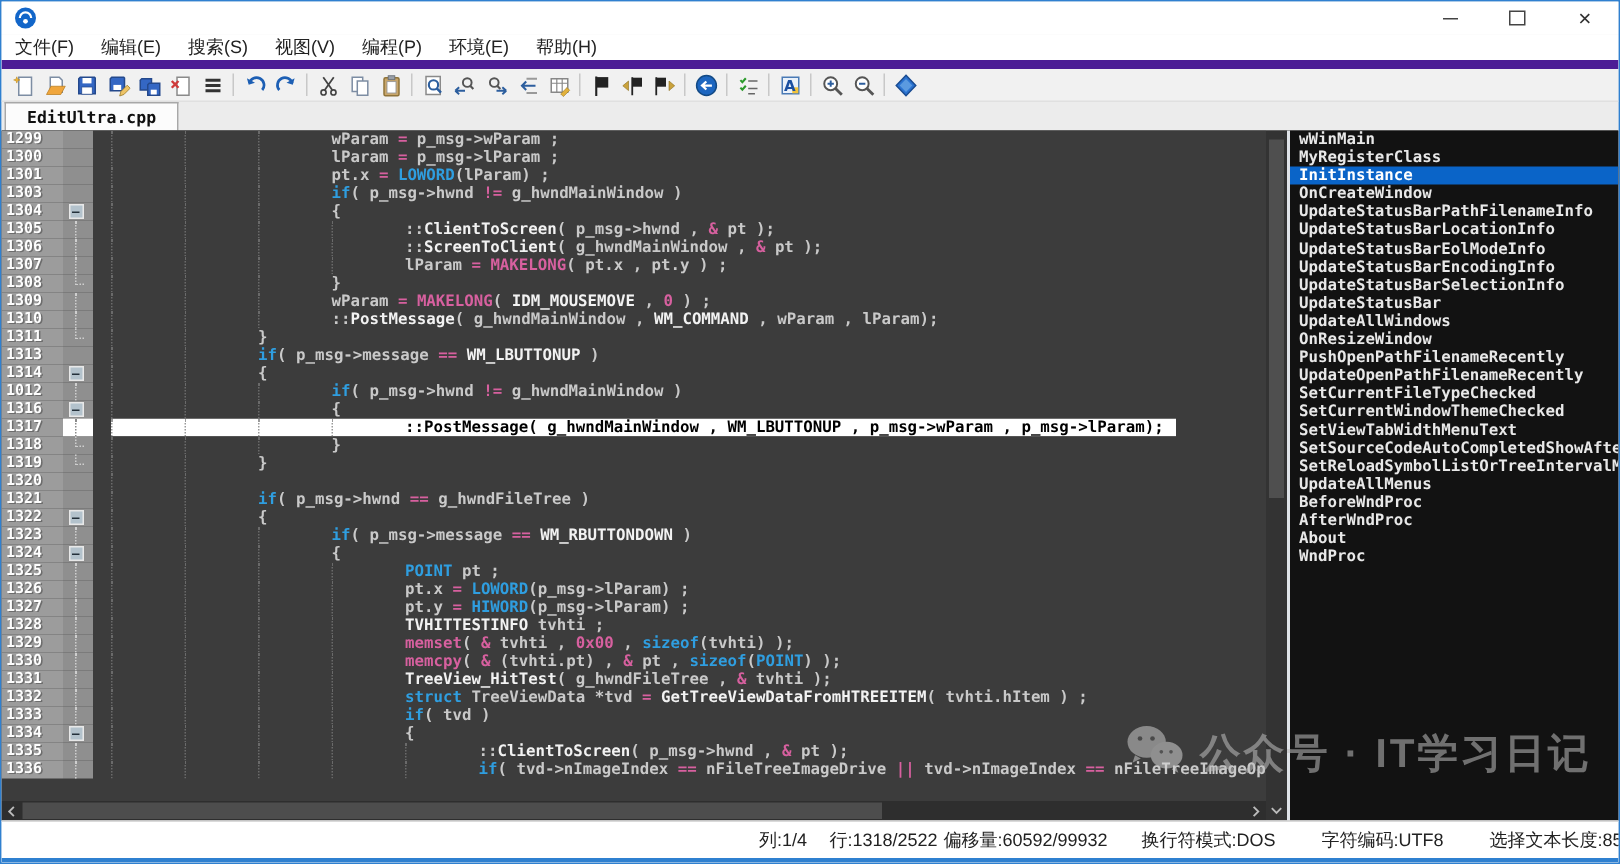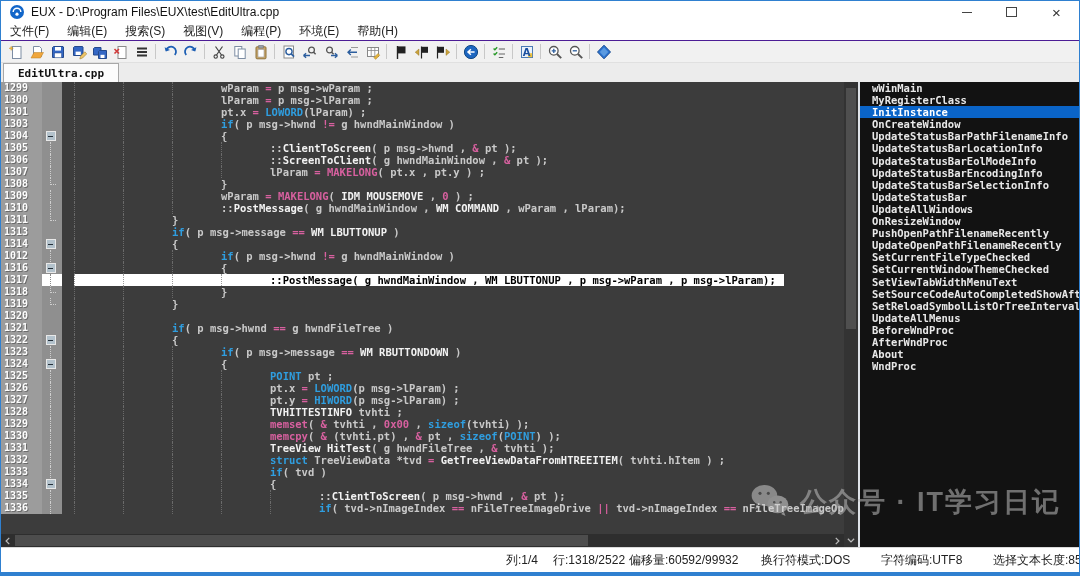--- a/index.html
+++ b/index.html
@@ -8,21 +8,21 @@
   
   #titlebar{height:22px;background:#ffffff;display:flex;align-items:center;flex:0 0 auto;}
   #app-logo{width:16px;height:16px;margin:0 6px 0 8px;}
   #title-text{font-size:12px;color:#111;}
   #win-controls{margin-left:auto;display:flex;height:100%;}
   .wbtn{width:45px;height:100%;display:flex;align-items:center;justify-content:center;color:#333;}
   .glyph-min{display:inline-block;width:10px;border-top:1px solid #444;}
   .glyph-max{display:inline-block;width:9px;height:8px;border:1px solid #444;}
   .glyph-close{font-size:15px;line-height:15px;color:#333;}
   
-  #menubar{height:17px;background:#ffffff;display:flex;align-items:center;font-size:12px;color:#222;flex:0 0 auto;border-bottom:1px solid #4c1d95;}
+  #menubar{height:17px;background:#ffffff;display:flex;align-items:center;font-size:12px;color:#222;flex:0 0 auto;border-bottom:6px solid #4c1d95;}
   .menu-item{padding:0 9px;height:100%;display:flex;align-items:center;}
   
   #toolbar{height:21px;background:#f1f1f1;border-bottom:1px solid #e0e0e0;display:flex;align-items:center;padding-left:4px;flex:0 0 auto;}
   .tbtn{width:21px;height:19px;display:flex;align-items:center;justify-content:center;}
   .tsep{width:1px;height:15px;background:#c8c8c8;margin:0 3px;}
   
   #tabbar{height:19px;background:#ececec;display:flex;align-items:flex-end;flex:0 0 auto;}
   #tab-active{margin-left:2px;height:18px;background:#fcfcfc;border:1px solid #a8a8a8;border-bottom:none;
       display:flex;align-items:center;padding:0 14px;font:bold 11px "DejaVu Sans Mono",monospace;color:#111;}
   
@@ -50,21 +50,21 @@
   
   #hscroll{flex:0 0 13px;background:#2e2e2e;display:flex;align-items:stretch;}
   #hscroll .harrow{flex:0 0 14px;display:flex;align-items:center;justify-content:center;}
   #hthumb{width:68%;background:#4d4d4d;margin:1px 0;}
   #vscroll{flex:0 0 14px;background:#333333;display:flex;flex-direction:column;}
   #vthumb{margin:2px;width:10px;background:#4f4f4f;flex:0 0 auto;height:52%;margin-top:40%;}
   #vscroll .varrow{margin-top:auto;height:14px;display:flex;align-items:center;justify-content:center;}
   
   #symbols{flex:0 0 219px;background:#121212;border-left:2px solid #dfe3e8;overflow:hidden;}
   .sym{height:12.1px;line-height:12px;font:bold 10.5px "DejaVu Sans Mono",monospace;color:#e8e8e8;
-       padding-left:12px;white-space:pre;overflow:hidden;}
+       padding-left:6px;white-space:pre;overflow:hidden;}
   .sym.sel{background:#0a64c8;color:#ffffff;}
   
   #statusbar{flex:0 0 24px;background:#ffffff;border-top:1px solid #dadada;border-bottom:3px solid #2f80d0;
        position:relative;font-size:12px;color:#222;}
   .sfield{position:absolute;top:4px;white-space:nowrap;}
   
   #watermark{position:absolute;right:18px;bottom:26px;display:flex;align-items:center;gap:10px;
        pointer-events:none;z-index:40;}
   #watermark .wm-text{font-size:27px;font-weight:bold;color:rgba(190,190,190,0.55);letter-spacing:2px;}
   #watermark svg{opacity:.55;}
@@ -73,21 +73,20 @@
 <body>
 
 <div id="win">
 
   <div id="titlebar">
     <span id="app-logo"><svg width="16" height="16" viewBox="0 0 16 16">
           <circle cx="8" cy="8" r="7" fill="#1266c9"></circle>
           <path d="M4.2 8a3.8 3.8 0 0 1 7.6 0" stroke="#fff" fill="none" stroke-width="1.5"></path>
           <circle cx="8" cy="10.2" r="1.6" fill="#fff"></circle>
         </svg></span>
-    <span id="title-text">EUX - D:\Program Files\EUX\test\EditUltra.cpp</span>
     <div id="win-controls">
       <span class="wbtn">
           <span class="glyph-min"></span>
         </span>
       <span class="wbtn">
           <span class="glyph-max"></span>
         </span>
       <span class="wbtn">
           <span class="glyph-close">×</span>
         </span>

